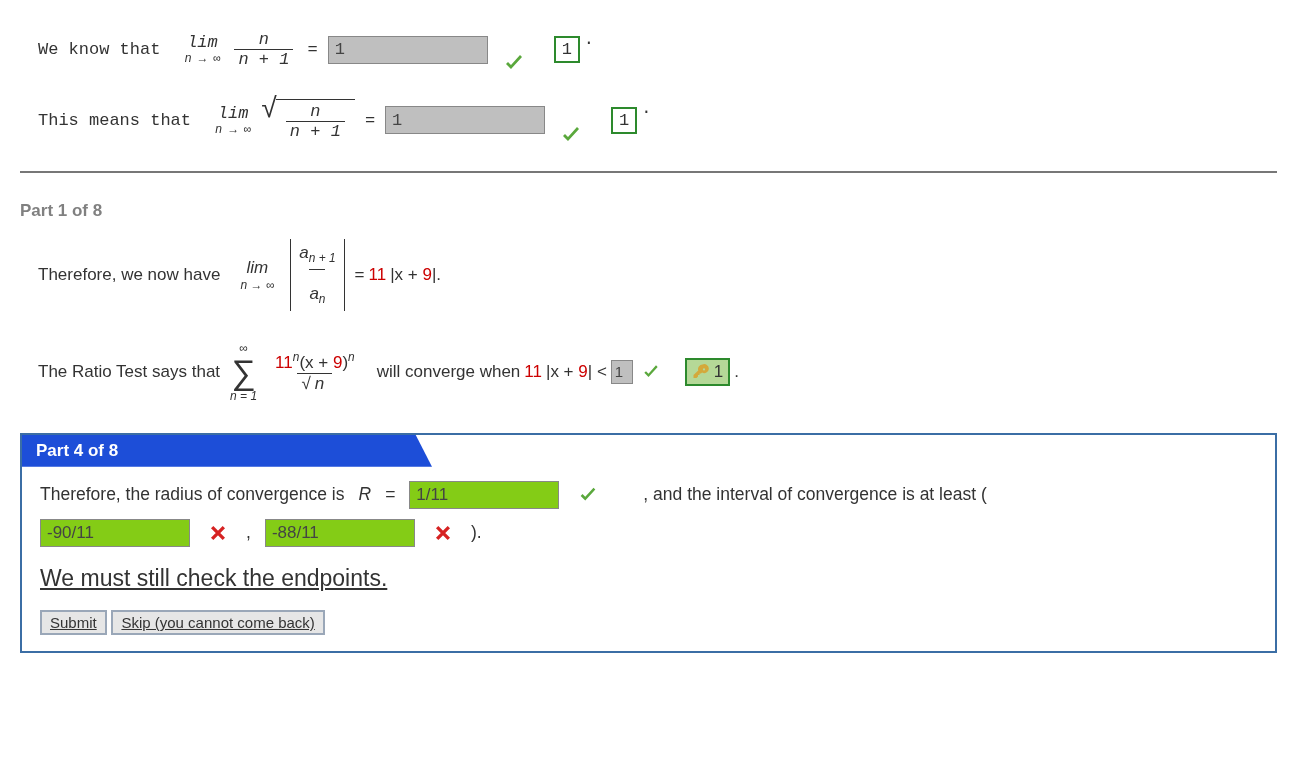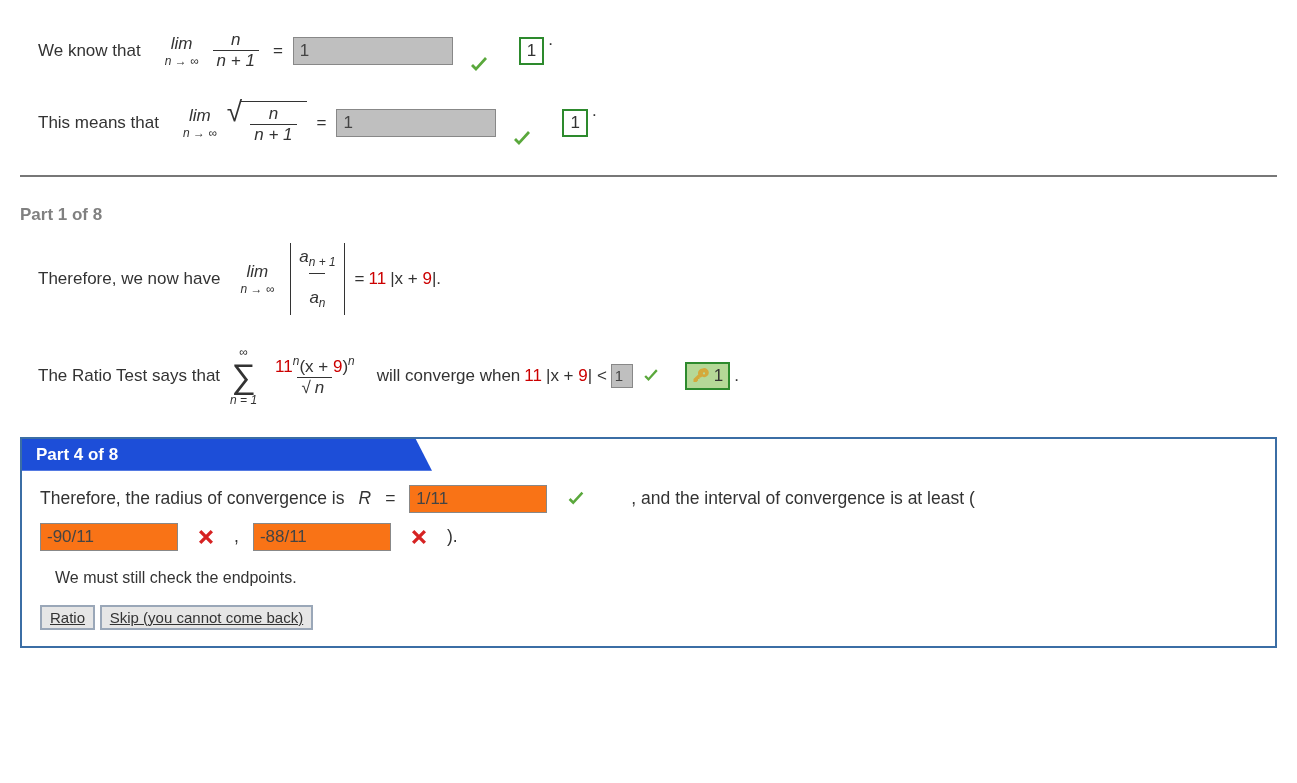--- a/index.html
+++ b/index.html
@@ -4,56 +4,56 @@
 <style>
   * { box-sizing: border-box; }
   body {
     margin: 0;
     padding: 10px 20px;
     font-family: Verdana, Geneva, sans-serif;
     font-size: 17px;
     color: #333;
     width: 1297px;
   }
-  .section { margin: 20px 0 28px 0; }
+  .section { margin: 20px 0 28px 0; font-family: Liberation Mono, monospace; }
   .line { display: flex; align-items: center; flex-wrap: wrap; gap: 4px; margin: 10px 0 30px 18px; }
   .lim { display:inline-flex; flex-direction:column; align-items:center; margin:0 6px; }
   .lim .top { font-size:17px; }
   .lim .bot { font-size:12px; }
   .frac { display:inline-flex; flex-direction:column; align-items:center; margin:0 4px; }
   .frac .num { padding:0 4px; }
   .frac .den { border-top:1.5px solid #333; padding:0 4px; }
   .absfrac { display:inline-flex; flex-direction:column; align-items:center; border-left:1.5px solid #333; border-right:1.5px solid #333; padding:4px 8px; margin:0 6px; }
   .sqrt { display:inline-flex; align-items:flex-start; }
   .sqrt .rad { font-size:28px; line-height:0.8; margin-right:-2px; }
   .sqrt .body { border-top:1.5px solid #333; padding:2px 6px 0 6px; }
   .sigma { display:inline-flex; flex-direction:column; align-items:center; margin:0 6px; }
   .sigma .top { font-size:12px; }
   .sigma .sym { font-size:34px; line-height:1; font-style:normal; }
   .sigma .bot { font-size:12px; }
   .input-box {
     width: 160px; height:28px; border:1px solid #888; background:#bfbfbf;
     padding:2px 6px; font-size:17px; font-family:inherit; color:#444; font-style:normal;
   }
-  .input-box.white { background:#f97316; width:138px; }
+  .input-box.white { background:#84cc16; width:150px; }
   .input-box.sm { width:22px; height:24px; background:#bfbfbf; text-align:left; padding:1px 3px; font-size:15px; }
   .check-icon, .x-icon { display:inline-flex; margin:0 4px; }
   .ans-box { border:2px solid #2d8a2d; padding:2px 6px; font-size:17px; font-style:normal; display:inline-block; min-width:18px; text-align:center; background:#fff; }
   .key-box { border:2px solid #2d8a2d; background:#b5d897; padding:2px 5px; display:inline-flex; align-items:center; gap:4px; }
   hr.sep { border:none; border-top:2px solid #777; margin:6px 0 28px 0; }
   .part-label { font-weight:bold; color:#808080; margin:4px 0 18px 0; font-size:17px; }
   .part4-wrap { border:2px solid #3b6ea5; margin-top:28px; }
   .part4-tab {
     background:#1d4ed8; color:#fff; font-weight:bold; padding:6px 14px;
     display:inline-block; width:410px; font-size:17px;
     clip-path: polygon(0 0, 96% 0, 100% 100%, 0 100%);
   }
   .part4-body { padding:14px 18px 16px 18px; }
   .p4line { display:flex; align-items:center; flex-wrap:wrap; gap:14px; margin-bottom:10px; font-size:17.5px; }
-  .p4text { margin:18px 15px; font-size:16px; }
+  .p4text { margin:18px 0; font-size:23px;text-decoration:underline; }
   .btn {
     border:2px solid #9aa7b8; background:#e6e6e6; padding:2px 8px;
     font-size:15px; text-decoration:underline; color:#333; cursor:pointer; font-family:inherit;
   }
   .red { color:#c00; font-style:normal; }
   .ital { font-style: italic; }
   sup { font-size:0.7em; font-style:italic; }
   sub { font-size:0.7em; font-style:italic; }
 </style>
 </head>
@@ -194,17 +194,17 @@
       <input class="input-box white" value="-88/11" style="">
       <span class="x-icon">
         <svg width="20" height="20" viewBox="0 0 24 24">
             <path stroke="#d62222" stroke-width="4" fill="none" d="M5 5l14 14M19 5L5 19"></path>
           </svg>
       </span>
       <span> ).</span>
     </div>
     <div class="p4text">We must still check the endpoints.</div>
     <div>
-      <button class="btn">Ratio</button>
+      <button class="btn">Submit</button>
       <button class="btn">Skip (you cannot come back)</button>
     </div>
   </div>
 </div>
 
 </body></html>

